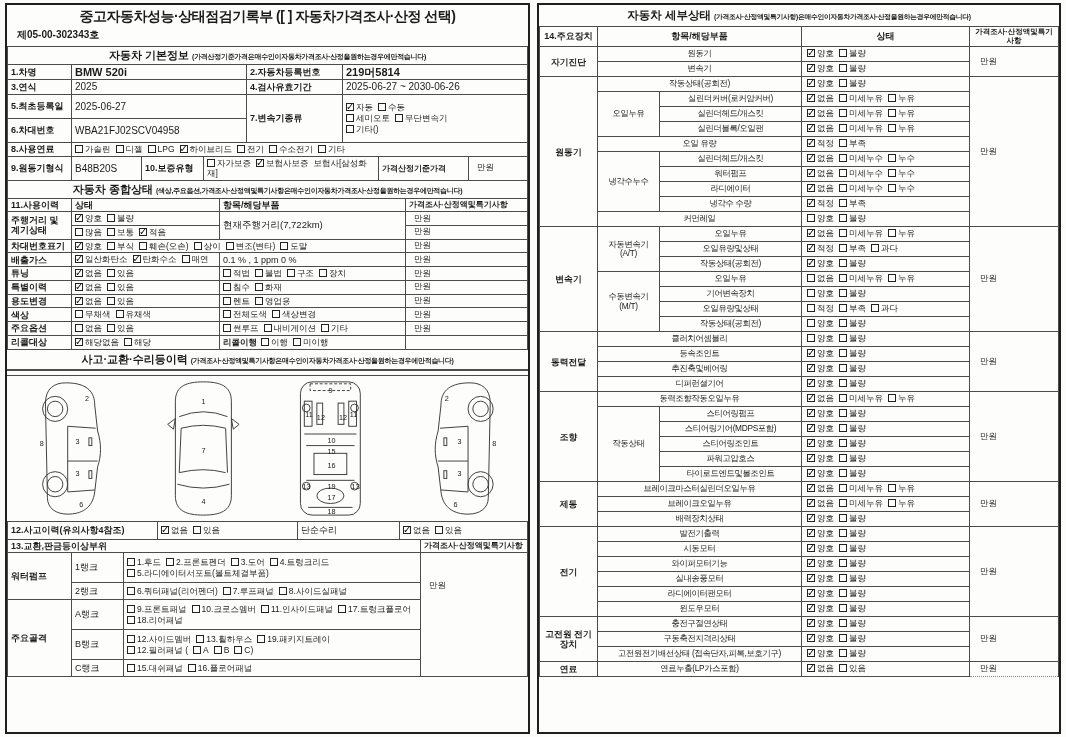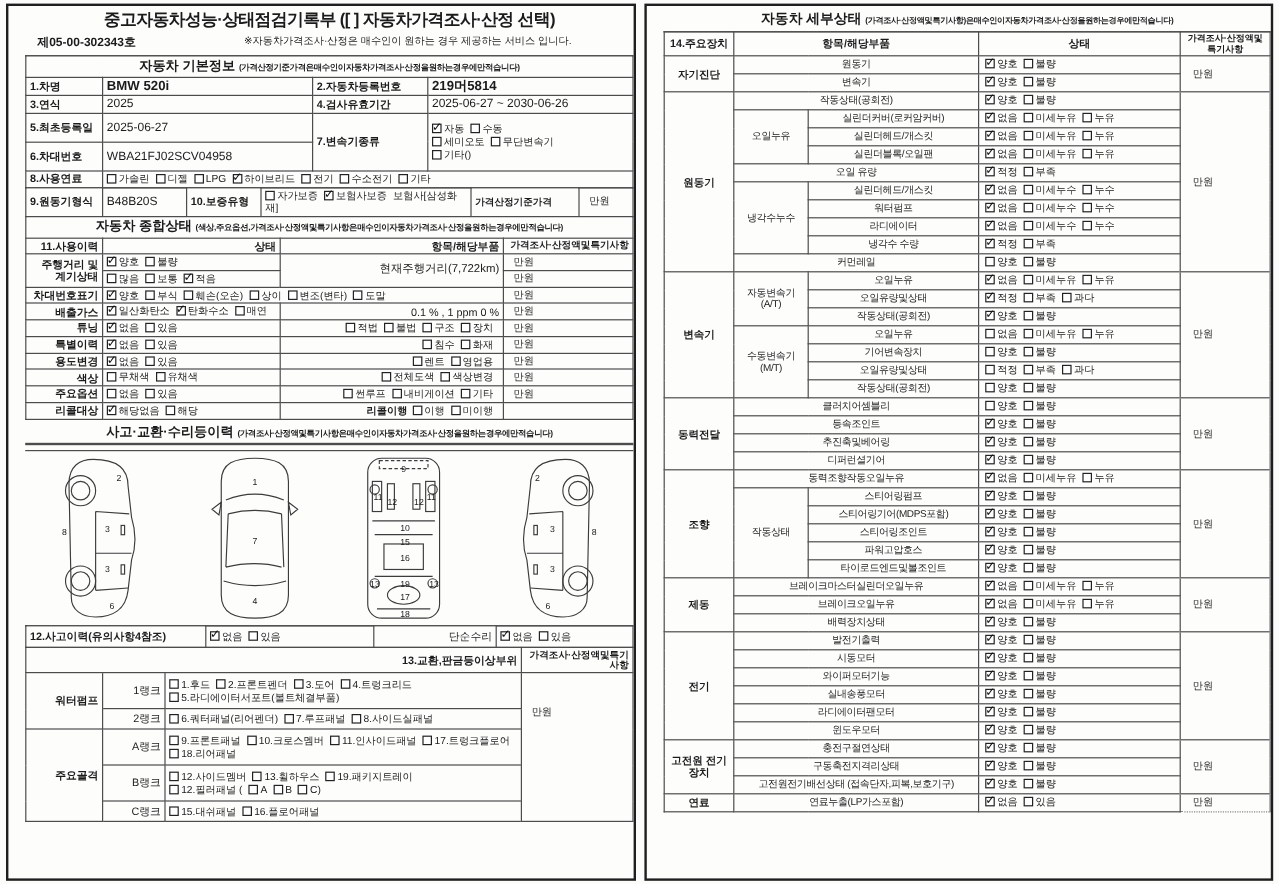--- a/index.html
+++ b/index.html
@@ -1,35 +1,35 @@
 <!DOCTYPE html>
 <html><head>
 <meta charset="utf-8">
 <style>
   * { margin:0; padding:0; box-sizing:border-box; }
   html,body { width:1066px; height:737px; overflow:hidden; background:#f4f3f0; }
   body { font-family:"Liberation Sans","DejaVu Sans",sans-serif; color:#1b1b1b; }
   .sheet { position:absolute; inset:0; background:#fcfcfa; }
-  .panel { position:absolute; top:3px; height:731px; border:2px solid #1f1f1f; background:#fdfdfc; overflow:hidden;padding-left:14px; }
+  .panel { position:absolute; top:3px; height:731px; border:2px solid #1f1f1f; background:#fdfdfc; overflow:hidden; }
   .panel.left  { left:5px;  width:525px; }
   .panel.right { left:537px; width:524px; }
 
   table { width:100%; border-collapse:collapse; table-layout:fixed; margin-top:-1px; }
   td,th { border:1px solid #4c4c4c; font-size:9px; line-height:1.15; padding:1px 3px; vertical-align:middle; overflow:hidden; }
 
   .title-block { text-align:center; padding:3px 4px 1px; border-bottom:1px solid #4c4c4c; }
   .doc-title { font-size:14px; font-weight:bold; letter-spacing:-0.5px; }
   .title-sub { display:flex; justify-content:flex-start; gap:40px; padding:2px 6px 3px; }
   .doc-no { font-size:10px; font-weight:bold; }
   .svc-note { font-size:8.5px; padding-top:1px; margin-left:50px; }
 
   .sec-h { text-align:center; font-weight:bold; font-size:11px; background:#fdfdfc; padding:2px; }
   .sec-note { font-size:7px; font-weight:bold; letter-spacing:-0.3px; }
   .lab { font-weight:bold; background:#fdfdfc; }
-  .cen { text-align:right; }
+  .cen { text-align:left; }
   .val { font-size:10px; }
   .big { font-size:11px; font-weight:bold; }
 
   .cbi { display:inline-block; white-space:nowrap; margin:0 5px 0 0; font-size:8.5px; }
   .cb { display:inline-block; width:8px; height:8px; border:1.3px solid #222; margin-right:2px; position:relative; vertical-align:-1px; background:#fff; }
   .cb.on::after { content:"✓"; position:absolute; left:-1px; top:-3px; font-size:10px; font-weight:bold; color:#111; }
 
   .price { font-size:8.5px; text-align:left; padding-left:8px; }
   .dotted { border-bottom:1px dotted #888; }
 
@@ -54,21 +54,20 @@
 <body>
 
 <div class="sheet">
 
   <div class="panel left">
 
     <div class="title-block">
       <div class="doc-title">중고자동차성능·상태점검기록부 ([ ] 자동차가격조사·산정 선택)</div>
       <div class="title-sub">
         <span class="doc-no">제05-00-302343호</span>
-        <span class="svc-note">※자동차가격조사·산정은 매수인이 원하는 경우 제공하는 서비스 입니다.</span>
       </div>
     </div>
 
     <table>
       <colgroup>
           <col style="width:64px">
           <col style="width:175px">
           <col style="width:96px">
           <col>
         </colgroup>

